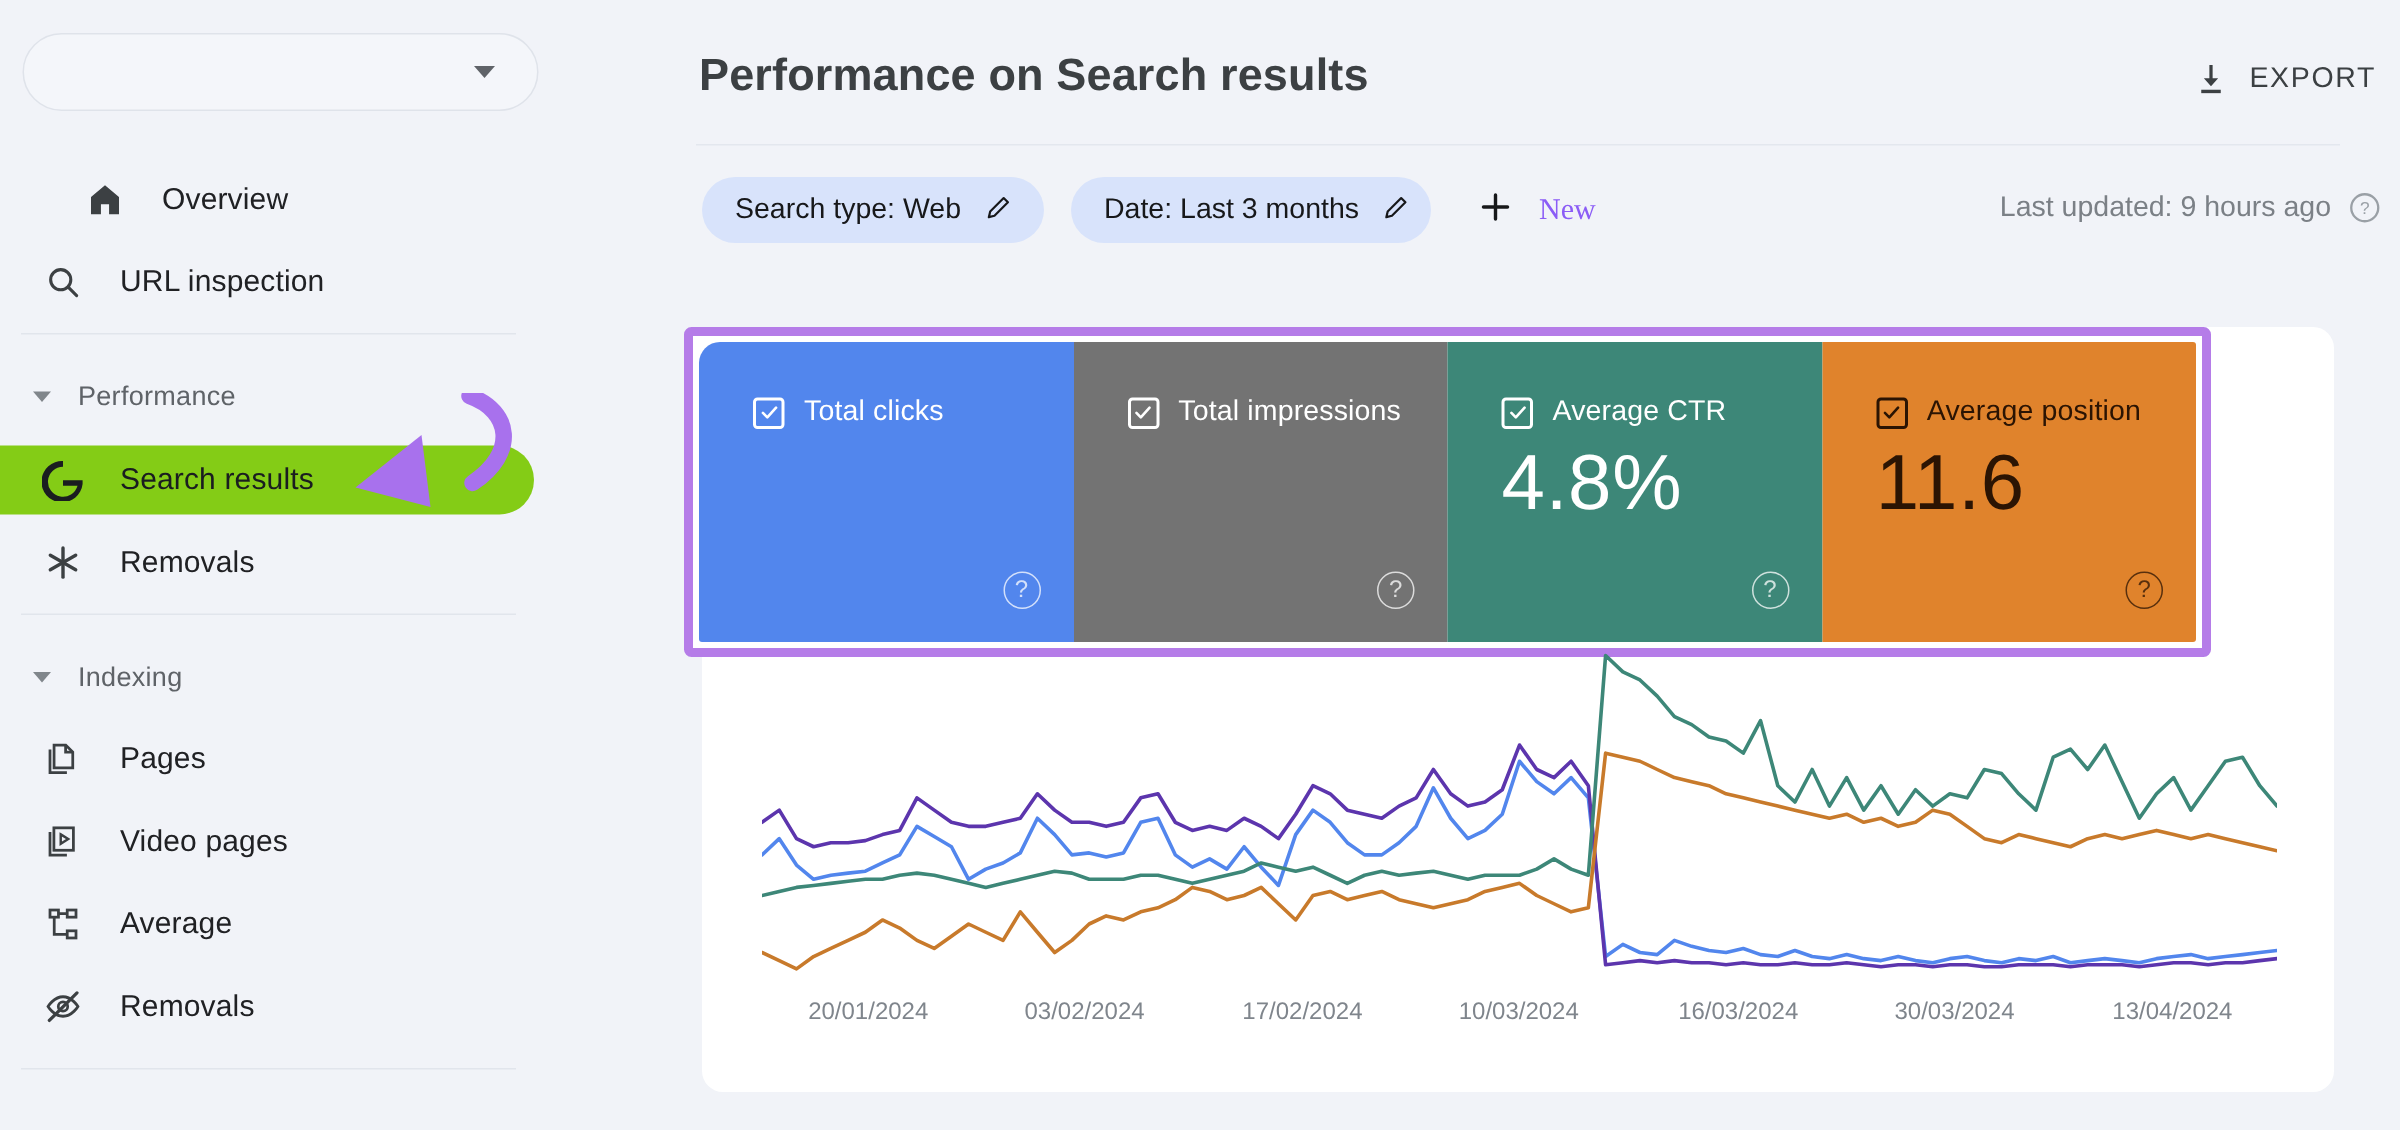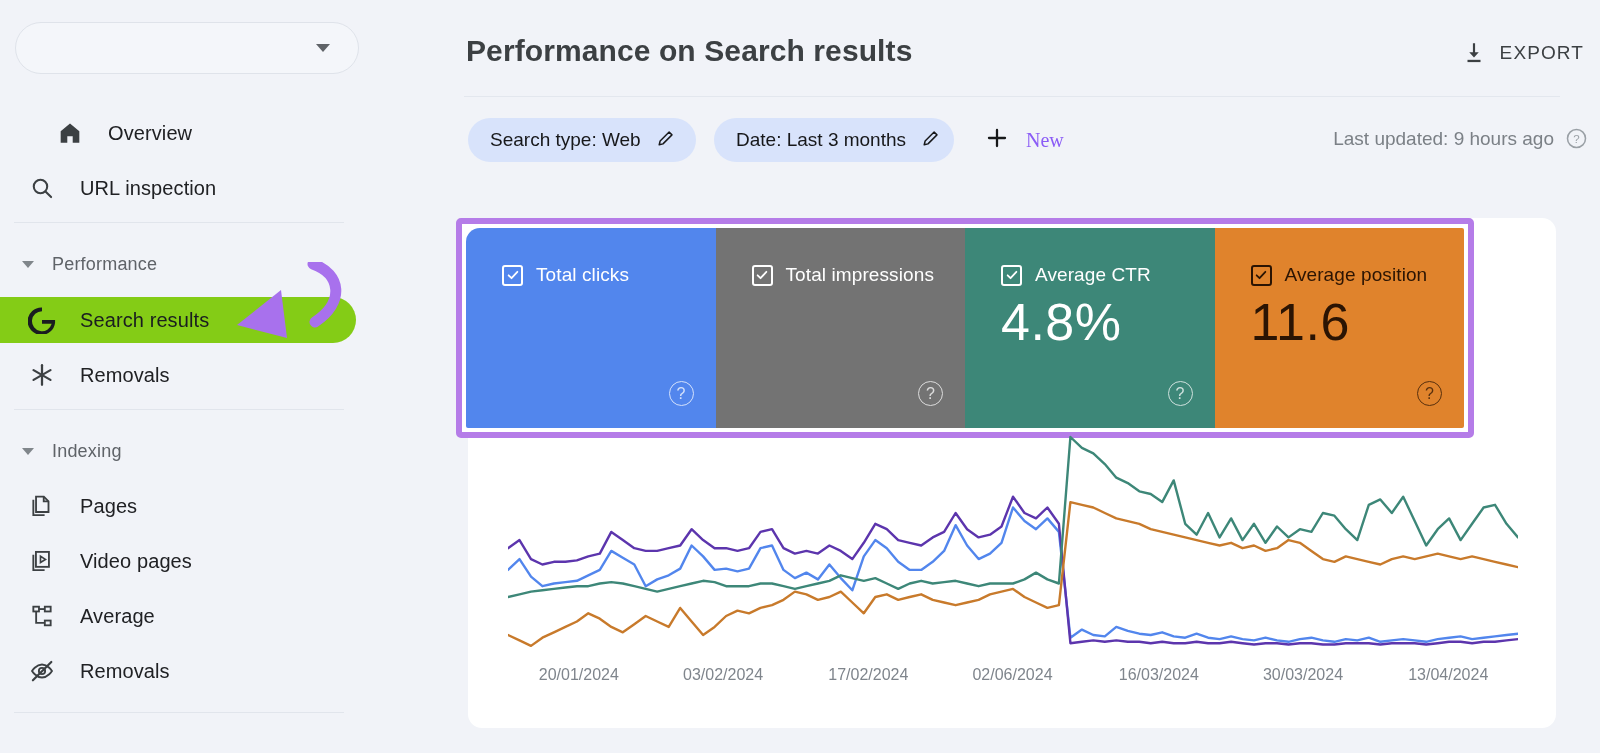--- a/index.html
+++ b/index.html
@@ -387,21 +387,21 @@
             <polyline points="0.0,130.2 11.5,122.1 23.0,141.1 34.4,146.5 45.9,143.8 57.4,143.8 68.9,142.4 80.3,138.4 91.8,135.6 103.3,113.9 114.8,122.1 126.3,130.2 137.7,132.9 149.2,132.9 160.7,130.2 172.2,127.5 183.6,111.2 195.1,122.1 206.6,130.2 218.1,130.2 229.5,132.9 241.0,130.2 252.5,113.9 264.0,111.2 275.5,130.2 286.9,135.6 298.4,132.9 309.9,135.6 321.4,127.5 332.8,132.9 344.3,141.1 355.8,124.8 367.3,105.8 378.8,111.2 390.2,122.1 401.7,124.8 413.2,127.5 424.7,119.4 436.1,113.9 447.6,95.0 459.1,111.2 470.6,119.4 482.0,116.7 493.5,108.5 505.0,78.7 516.5,95.0 528.0,100.4 539.4,89.5 550.9,105.8 562.4,225.2 573.9,223.8 585.3,222.4 596.8,223.8 608.3,222.4 619.8,223.8 631.3,223.8 642.7,225.2 654.2,223.8 665.7,225.2 677.2,225.2 688.6,223.8 700.1,225.2 711.6,225.2 723.1,223.8 734.5,225.2 746.0,226.5 757.5,225.2 769.0,225.2 780.5,226.5 791.9,225.2 803.4,225.2 814.9,226.5 826.4,226.5 837.8,225.2 849.3,225.2 860.8,225.2 872.3,226.5 883.8,225.2 895.2,225.2 906.7,225.2 918.2,226.5 929.7,225.2 941.1,223.8 952.6,223.8 964.1,225.2 975.6,223.8 987.0,223.8 998.5,222.4 1010.0,221.1" fill="none" stroke="#5c35ad" stroke-width="2.4" stroke-linejoin="round" stroke-linecap="round" vector-effect="non-scaling-stroke"></polyline>
             <polyline points="0.0,179.0 11.5,176.3 23.0,173.6 34.4,172.3 45.9,170.9 57.4,169.5 68.9,168.2 80.3,168.2 91.8,165.5 103.3,164.1 114.8,165.5 126.3,168.2 137.7,170.9 149.2,173.6 160.7,170.9 172.2,168.2 183.6,165.5 195.1,162.8 206.6,164.1 218.1,168.2 229.5,168.2 241.0,168.2 252.5,165.5 264.0,165.5 275.5,168.2 286.9,170.9 298.4,168.2 309.9,165.5 321.4,162.8 332.8,157.3 344.3,160.1 355.8,162.8 367.3,160.1 378.8,165.5 390.2,170.9 401.7,165.5 413.2,162.8 424.7,165.5 436.1,164.1 447.6,162.8 459.1,165.5 470.6,168.2 482.0,165.5 493.5,165.5 505.0,165.5 516.5,161.4 528.0,154.6 539.4,161.4 550.9,165.5 562.4,19.0 573.9,29.9 585.3,35.3 596.8,46.1 608.3,59.7 619.8,65.1 631.3,73.3 642.7,76.0 654.2,84.1 665.7,62.4 677.2,105.8 688.6,116.7 700.1,95.0 711.6,119.4 723.1,100.4 734.5,122.1 746.0,105.8 757.5,124.8 769.0,108.5 780.5,119.4 791.9,111.2 803.4,113.9 814.9,95.0 826.4,97.7 837.8,111.2 849.3,122.1 860.8,86.8 872.3,81.4 883.8,95.0 895.2,78.7 906.7,103.1 918.2,127.5 929.7,111.2 941.1,100.4 952.6,122.1 964.1,105.8 975.6,89.5 987.0,86.8 998.5,105.8 1010.0,119.4" fill="none" stroke="#3d8778" stroke-width="2.4" stroke-linejoin="round" stroke-linecap="round" vector-effect="non-scaling-stroke"></polyline>
             <polyline points="0.0,217.0 11.5,222.4 23.0,227.9 34.4,219.7 45.9,214.3 57.4,208.9 68.9,203.5 80.3,195.3 91.8,200.7 103.3,208.9 114.8,214.3 126.3,206.2 137.7,198.0 149.2,203.5 160.7,208.9 172.2,189.9 183.6,203.5 195.1,217.0 206.6,208.9 218.1,198.0 229.5,192.6 241.0,195.3 252.5,189.9 264.0,187.2 275.5,181.8 286.9,173.6 298.4,176.3 309.9,181.8 321.4,179.0 332.8,173.6 344.3,184.5 355.8,195.3 367.3,179.0 378.8,176.3 390.2,181.8 401.7,179.0 413.2,176.3 424.7,181.8 436.1,184.5 447.6,187.2 459.1,184.5 470.6,181.8 482.0,176.3 493.5,173.6 505.0,170.9 516.5,179.0 528.0,184.5 539.4,189.9 550.9,187.2 562.4,84.1 573.9,86.8 585.3,89.5 596.8,95.0 608.3,100.4 619.8,103.1 631.3,105.8 642.7,111.2 654.2,113.9 665.7,116.7 677.2,119.4 688.6,122.1 700.1,124.8 711.6,127.5 723.1,124.8 734.5,130.2 746.0,127.5 757.5,132.9 769.0,130.2 780.5,122.1 791.9,124.8 803.4,132.9 814.9,141.1 826.4,143.8 837.8,138.4 849.3,141.1 860.8,143.8 872.3,146.5 883.8,141.1 895.2,138.4 906.7,141.1 918.2,138.4 929.7,135.6 941.1,138.4 952.6,141.1 964.1,138.4 975.6,141.1 987.0,143.8 998.5,146.5 1010.0,149.2" fill="none" stroke="#c87a2b" stroke-width="2.4" stroke-linejoin="round" stroke-linecap="round" vector-effect="non-scaling-stroke"></polyline>
           </svg>
       </div>
 
       <div id="x-axis">
           <span class="tick" style="left: 8.5%;">20/01/2024</span>
           <span class="tick" style="left: 22.3%;">03/02/2024</span>
           <span class="tick" style="left: 36.2%;">17/02/2024</span>
-          <span class="tick" style="left: 50%;">02/06/2024</span>
+          <span class="tick" style="left: 50%;">10/03/2024</span>
           <span class="tick" style="left: 64%;">16/03/2024</span>
           <span class="tick" style="left: 77.8%;">30/03/2024</span>
           <span class="tick" style="left: 91.7%;">13/04/2024</span>
         </div>
 
     </section>
   </main>
 </div>
 
 </body></html>

